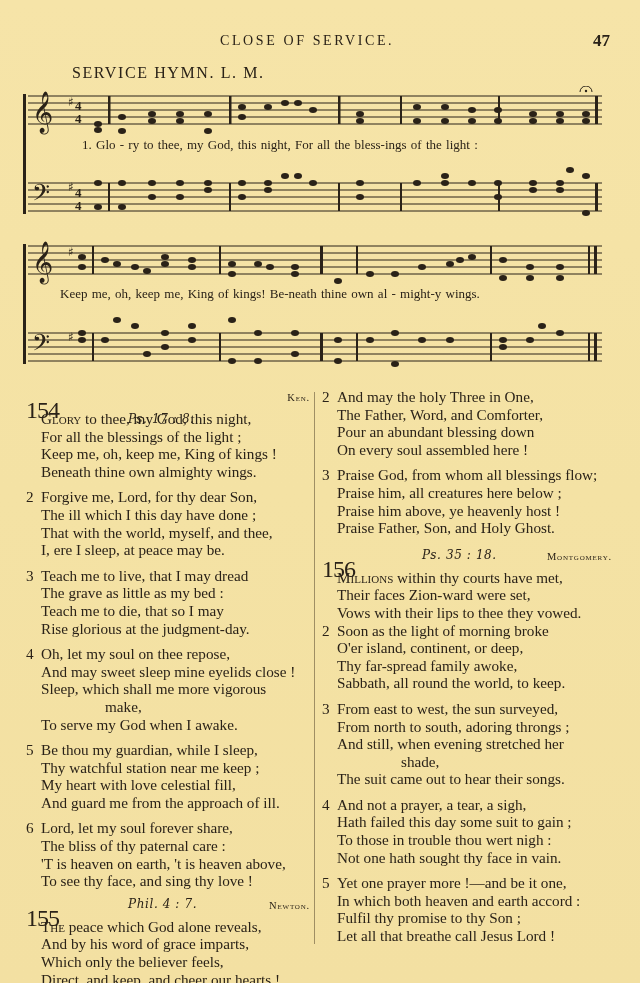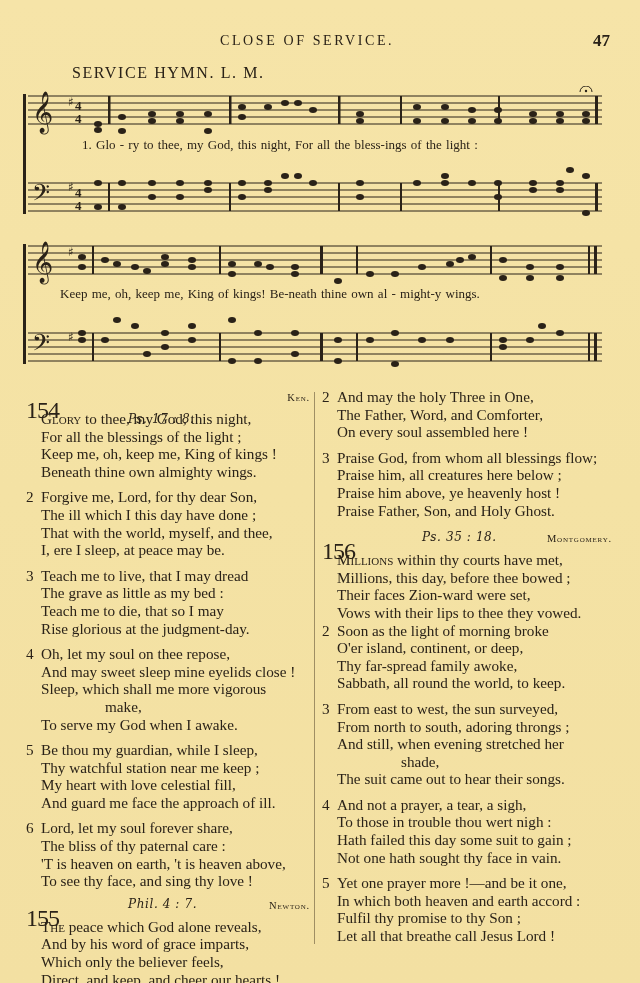--- a/index.html
+++ b/index.html
@@ -306,21 +306,21 @@
       <span class="line">And may sweet sleep mine eyelids close !</span>
       <span class="line">Sleep, which shall me more vigorous</span>
       <span class="line indent">make,</span>
       <span class="line">To serve my God when I awake.</span>
     </div>
     <div class="stanza">
       <span class="stanza-num">5</span>
       <span class="line">Be thou my guardian, while I sleep,</span>
       <span class="line">Thy watchful station near me keep ;</span>
       <span class="line">My heart with love celestial fill,</span>
-      <span class="line">And guard me face the approach of ill.</span>
+      <span class="line">And guard me from the approach of ill.</span>
     </div>
     <div class="stanza" style="margin-bottom:6px;">
       <span class="stanza-num">6</span>
       <span class="line">Lord, let my soul forever share,</span>
       <span class="line">The bliss of thy paternal care :</span>
       <span class="line">'T is heaven on earth, 't is heaven above,</span>
       <span class="line">To see thy face, and sing thy love !</span>
     </div>
   </div>
 
@@ -338,40 +338,40 @@
     </div>
   </div>
 </div>
 
 <div class="col col-right">
   <div class="hymn">
     <div class="stanza">
       <span class="stanza-num">2</span>
       <span class="line">And may the holy Three in One,</span>
       <span class="line">The Father, Word, and Comforter,</span>
+      <span class="line">Pour an abundant blessing down</span>
       <span class="line">On every soul assembled here !</span>
     </div>
     <div class="stanza" style="margin-bottom:10px;">
       <span class="stanza-num">3</span>
       <span class="line">Praise God, from whom all blessings flow;</span>
       <span class="line">Praise him, all creatures here below ;</span>
       <span class="line">Praise him above, ye heavenly host !</span>
       <span class="line">Praise Father, Son, and Holy Ghost.</span>
     </div>
   </div>
 
   <div class="hymn">
     <div class="hymn-head">
       <span class="hymn-number">156</span>
       <span class="hymn-ref" style="left:100px;">Ps. 35 : 18.</span>
       <span class="hymn-author">Montgomery.</span>
     </div>
     <div class="stanza" style="margin-bottom:0;">
       <span class="line"><span class="first-word">Millions</span><span> within thy courts have met,</span></span>
-      <span class="line">Millions, this day, before thee bowed ;</span>
       <span class="line">Their faces Zion-ward were set,</span>
       <span class="line">Vows with their lips to thee they vowed.</span>
     </div>
     <div class="stanza">
       <span class="stanza-num">2</span>
       <span class="line">Soon as the light of morning broke</span>
       <span class="line">O'er island, continent, or deep,</span>
       <span class="line">Thy far-spread family awoke,</span>
       <span class="line">Sabbath, all round the world, to keep.</span>
     </div>
@@ -379,22 +379,22 @@
       <span class="stanza-num">3</span>
       <span class="line">From east to west, the sun surveyed,</span>
       <span class="line">From north to south, adoring throngs ;</span>
       <span class="line">And still, when evening stretched her</span>
       <span class="line indent">shade,</span>
       <span class="line">The suit came out to hear their songs.</span>
     </div>
     <div class="stanza">
       <span class="stanza-num">4</span>
       <span class="line">And not a prayer, a tear, a sigh,</span>
+      <span class="line">Hath failed this day some suit to gain ;</span>
       <span class="line">To those in trouble thou wert nigh :</span>
-      <span class="line">Hath failed this day some suit to gain ;</span>
       <span class="line">Not one hath sought thy face in vain.</span>
     </div>
     <div class="stanza">
       <span class="stanza-num">5</span>
       <span class="line">Yet one prayer more !—and be it one,</span>
       <span class="line">In which both heaven and earth accord :</span>
       <span class="line">Fulfil thy promise to thy Son ;</span>
       <span class="line">Let all that breathe call Jesus Lord !</span>
     </div>
   </div>

